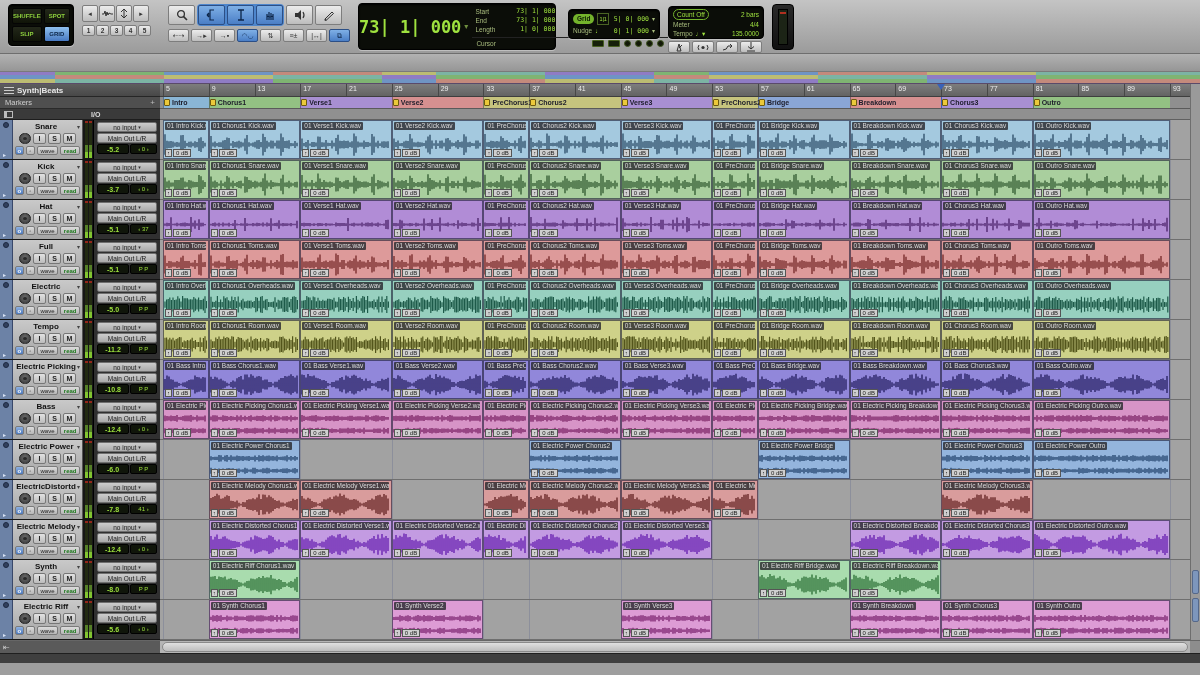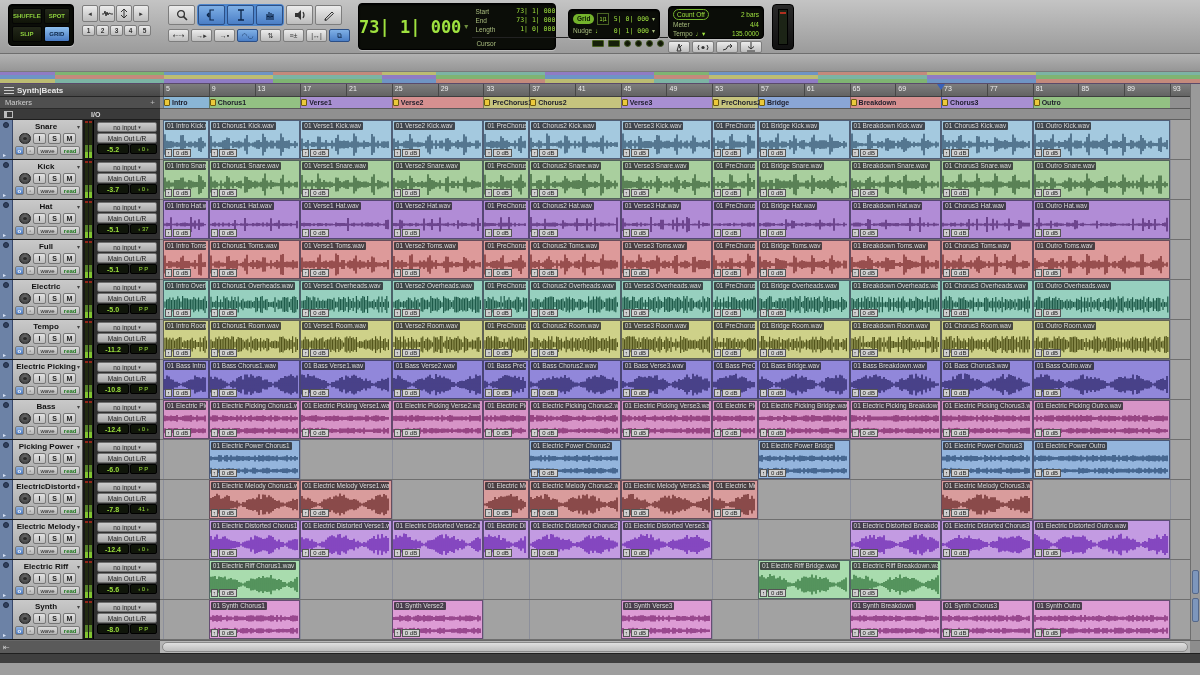--- a/index.html
+++ b/index.html
@@ -676,21 +676,21 @@
               </div>
             </div>
           </div>
           <div class="trk">
             <div class="trk-strip">
               <span class="dot"></span>
               <span class="arr">▸</span>
             </div>
             <div class="trk-body">
               <div class="trk-name">
-                <span class="nm">Picking Power</span>
+                <span class="nm">Electric Power</span>
                 <span class="crt">▾</span>
               </div>
               <div class="trk-btns">
                 <div class="rec"></div>
                 <div class="sq">I</div>
                 <div class="sq">S</div>
                 <div class="sq">M</div>
               </div>
               <div class="trk-sub">
                 <div class="chip o">o</div>
@@ -799,21 +799,21 @@
               </div>
             </div>
           </div>
           <div class="trk">
             <div class="trk-strip">
               <span class="dot"></span>
               <span class="arr">▸</span>
             </div>
             <div class="trk-body">
               <div class="trk-name">
-                <span class="nm">Electric Riff</span>
+                <span class="nm">Synth</span>
                 <span class="crt">▾</span>
               </div>
               <div class="trk-btns">
                 <div class="rec"></div>
                 <div class="sq">I</div>
                 <div class="sq">S</div>
                 <div class="sq">M</div>
               </div>
               <div class="trk-sub">
                 <div class="chip o">o</div>
@@ -828,33 +828,33 @@
             </div>
             <div class="trk-io">
               <div class="iochip">
                 <span>no input</span>
                 <span class="dn">▾</span>
               </div>
               <div class="iochip">
                 <span>Main Out L/R</span>
               </div>
               <div class="volrow">
-                <div class="volchip">-5.6</div>
-                <div class="panchip">‹ 0 ›</div>
+                <div class="volchip">-8.0</div>
+                <div class="panchip">P P</div>
               </div>
             </div>
           </div>
           <div class="trk">
             <div class="trk-strip">
               <span class="dot"></span>
               <span class="arr">▸</span>
             </div>
             <div class="trk-body">
               <div class="trk-name">
-                <span class="nm">Synth</span>
+                <span class="nm">Electric Riff</span>
                 <span class="crt">▾</span>
               </div>
               <div class="trk-btns">
                 <div class="rec"></div>
                 <div class="sq">I</div>
                 <div class="sq">S</div>
                 <div class="sq">M</div>
               </div>
               <div class="trk-sub">
                 <div class="chip o">o</div>
@@ -869,22 +869,22 @@
             </div>
             <div class="trk-io">
               <div class="iochip">
                 <span>no input</span>
                 <span class="dn">▾</span>
               </div>
               <div class="iochip">
                 <span>Main Out L/R</span>
               </div>
               <div class="volrow">
-                <div class="volchip">-8.0</div>
-                <div class="panchip">P P</div>
+                <div class="volchip">-5.6</div>
+                <div class="panchip">‹ 0 ›</div>
               </div>
             </div>
           </div>
         </div>
     </div>
 
     <div class="timeline">
       <div class="ruler-bars" id="ruler-bars">
           <div class="tick" style="left: 3px;">
             <span>5</span>

